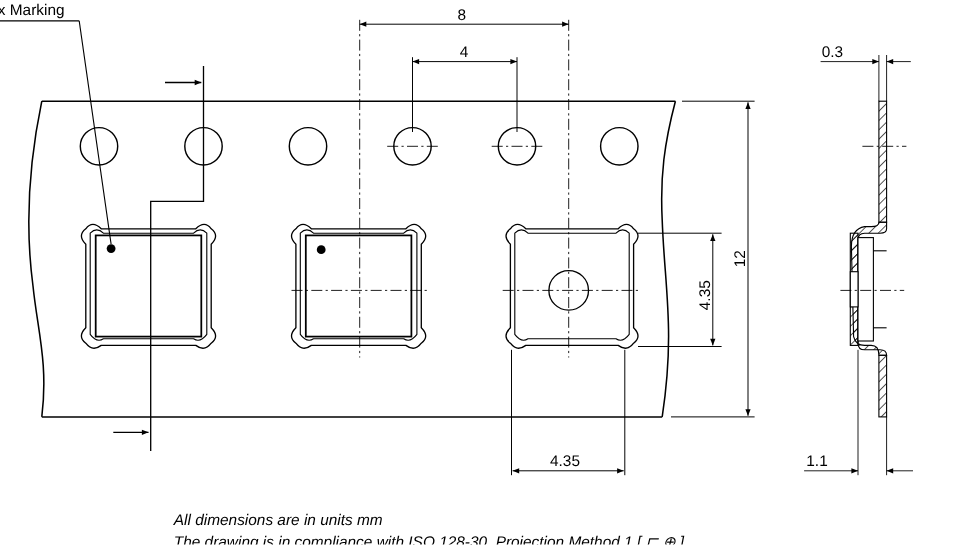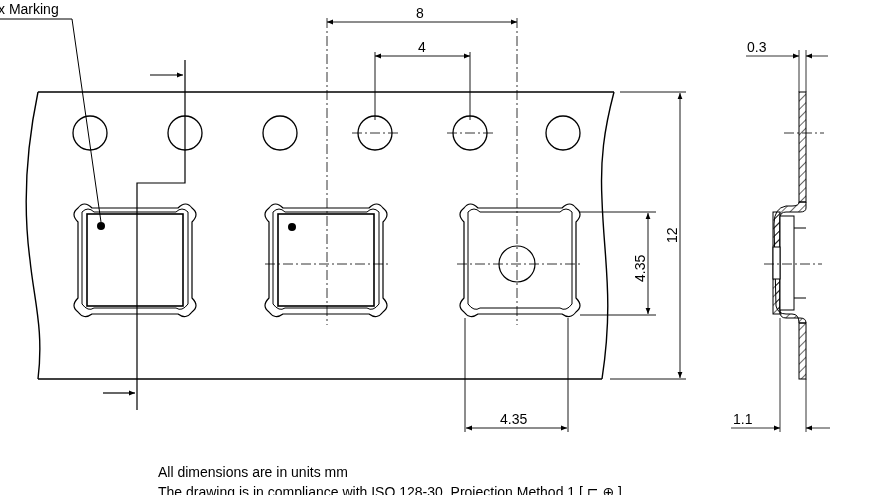--- a/index.html
+++ b/index.html
@@ -1,19 +1,19 @@
 <!DOCTYPE html>
 <html><head>
 <meta charset="utf-8">
 <style>
   html, body { margin: 0; padding: 0; background: #ffffff; }
   body { width: 880px; height: 495px; overflow: hidden; position: relative; font-family: "Liberation Sans", sans-serif; }
   svg { position: absolute; left: 0; top: 0; }
   .dim-text { font-family: "Liberation Sans", sans-serif; font-size: 14px; fill: #000; }
-  .note { position: absolute; left: 158px; font-family: "Liberation Sans", sans-serif; font-size: 14px; color: #000; white-space: nowrap; }
+  .note { position: absolute; left: 158px; font-family: "Liberation Sans", sans-serif; font-size: 14px; color: #000; white-space: nowrap; font-style: italic; }
 </style>
 </head>
 <body>
 
 <svg width="880" height="495" viewBox="0 0 880 495" xmlns="http://www.w3.org/2000/svg">
   <defs>
     <marker id="arr" viewBox="0 0 10 10" refX="10" refY="5" markerWidth="10" markerHeight="6" orient="auto-start-reverse" markerUnits="userSpaceOnUse">
       <path d="M0,1 L10,5 L0,9 z" fill="#000"></path>
     </marker>
     <pattern id="hatch" patternUnits="userSpaceOnUse" width="6" height="6" patternTransform="rotate(45)">

